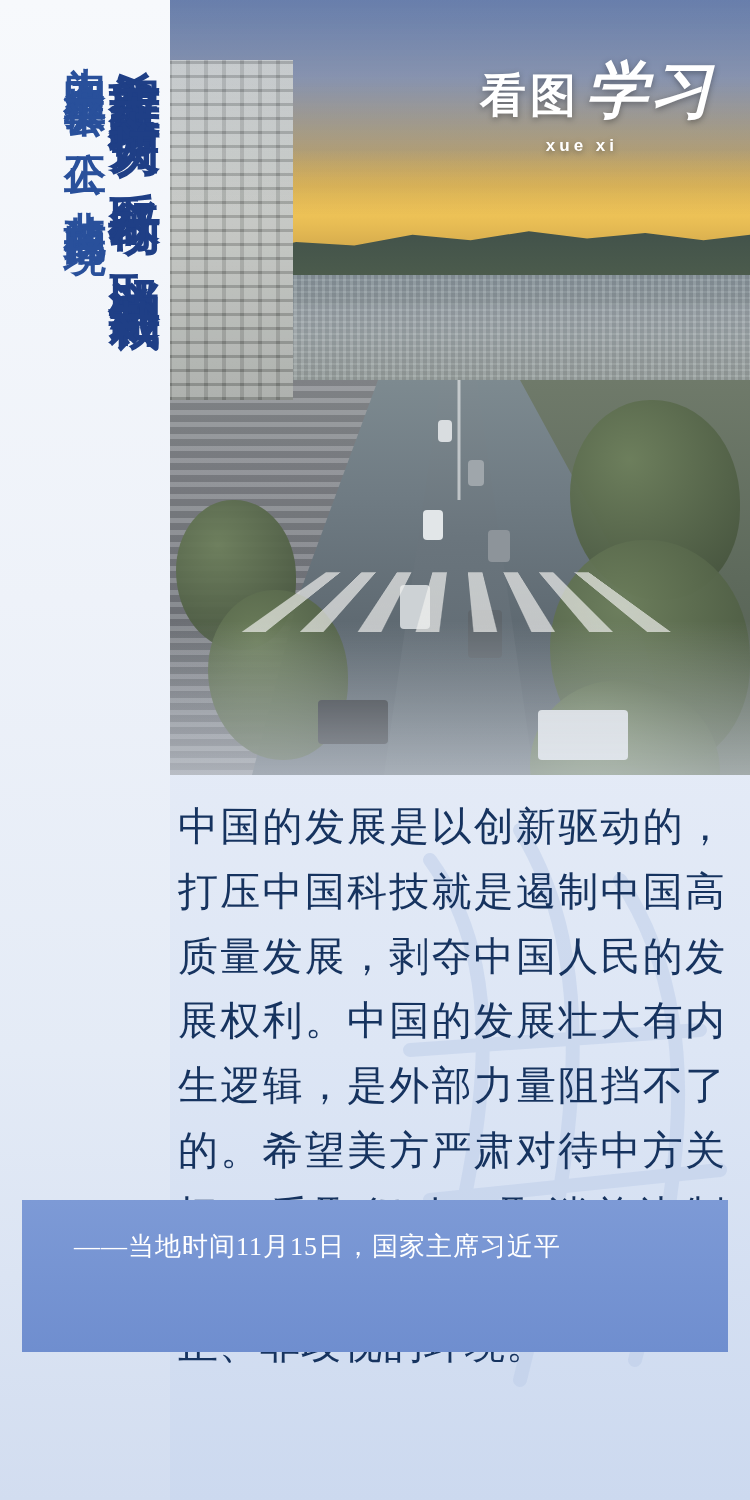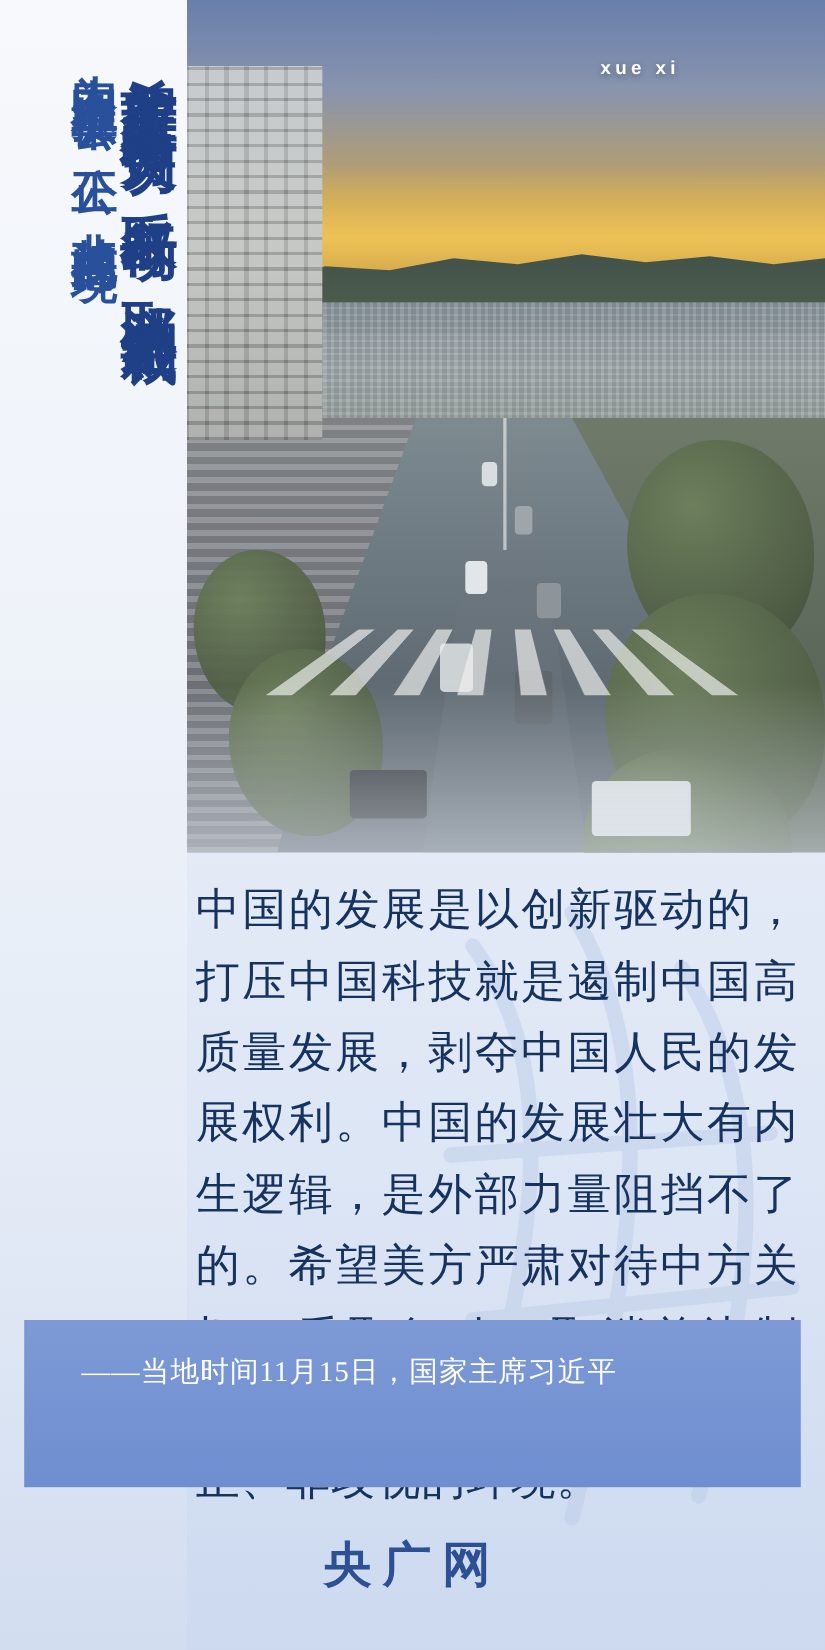--- a/index.html
+++ b/index.html
@@ -253,26 +253,27 @@
   </div>
 
   <div class="headline-panel">
     <div class="headline">
       <div class="hl-col hl-main">希望美方严肃对待中方关切 采取行动 取消单边制裁</div>
       <div class="hl-col hl-sub">为中国企业提供公平 公正 非歧视的环境</div>
     </div>
   </div>
 
   <div class="logo">
+    <div class="logo-row">
+      <span class="logo-kan">看图</span>
+      <span class="logo-xue">学习</span>
+    </div>
     <div class="logo-pinyin">xue xi</div>
   </div>
 
   <div class="quote">中国的发展是以创新驱动的，打压中国科技就是遏制中国高质量发展，剥夺中国人民的发展权利。中国的发展壮大有内生逻辑，是外部力量阻挡不了的。希望美方严肃对待中方关切，采取行动，取消单边制裁，为中国企业提供公平、公正、非歧视的环境。</div>
 
   <div class="attrib">
     <div>——当地时间11月15日，国家主席习近平</div>
   </div>
 
-  <div class="footer">
-    <span class="footer-name">央广网</span>
-  </div>
 
 </div>
 
 </body></html>

